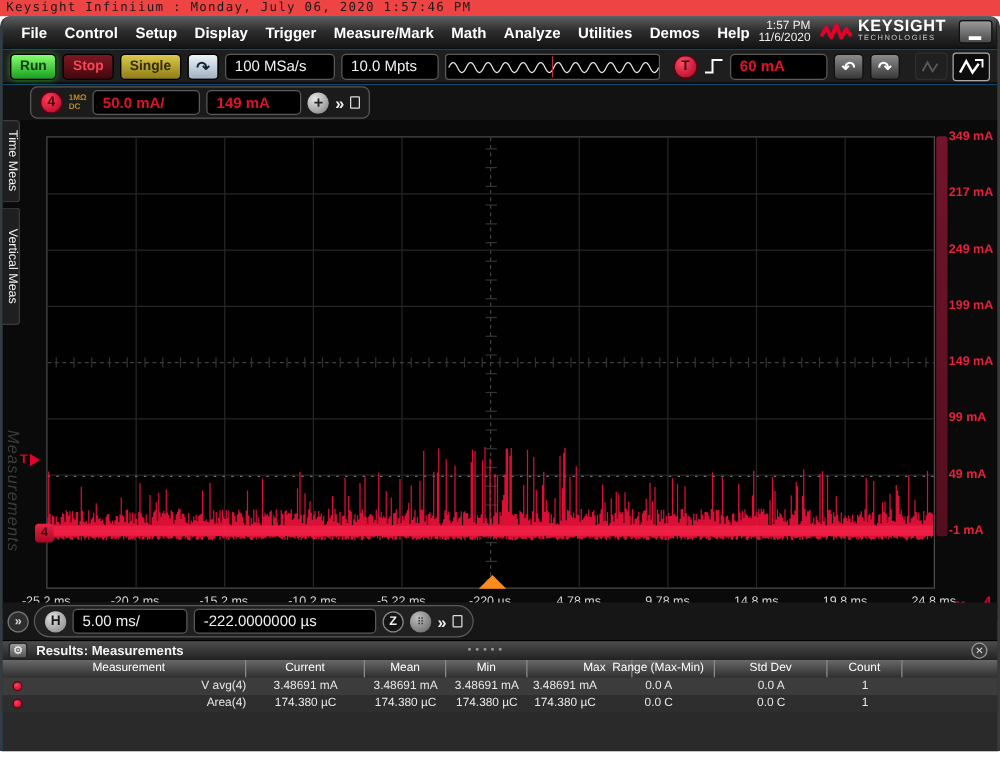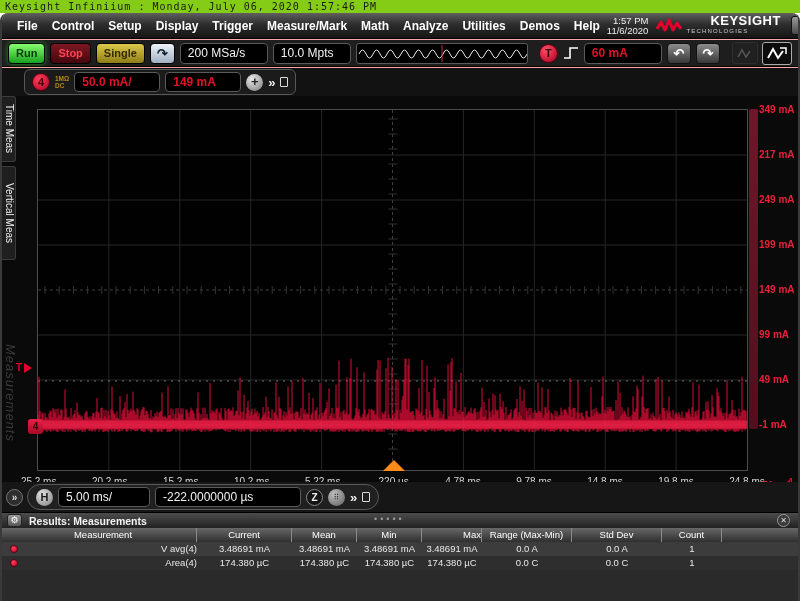--- a/index.html
+++ b/index.html
@@ -1,37 +1,37 @@
 <!DOCTYPE html>
 <html><head>
 <meta charset="utf-8">
 <style>
   * { margin:0; padding:0; box-sizing:border-box; }
   html,body { width:800px; height:614px; background:#fff; font-family:"Liberation Sans", sans-serif; overflow:hidden; }
   .stage { position:relative; width:800px; height:614px; background:#fff; }
 
   
-  .os-title { position:absolute; left:0; top:0; width:800px; height:13px; background:#84cc16; color:#1a1a1a;
+  .os-title { position:absolute; left:0; top:0; width:800px; height:13px; background:#ef4444; color:#1a1a1a;
     font-family:"DejaVu Sans Mono", monospace; font-size:10px; line-height:13px; padding-left:5px; letter-spacing:1px; }
 
   
-  .appwin { position:absolute; left:0; top:13px; width:800px; height:588px; background:#fca5a5;
+  .appwin { position:absolute; left:0; top:13px; width:800px; height:588px; background:#0c4a6e;
     border-radius:8px 8px 0 0; border-left:2px solid #3a3a3a; border-right:2px solid #3a3a3a; overflow:hidden; }
 
   
   .menubar { position:absolute; left:0; top:0; width:796px; height:26px;
     background:linear-gradient(180deg,#5f5f5f 0%,#2e2e2e 45%,#141414 100%); border-bottom:1px solid #000;
     display:flex; align-items:center; }
   .menu-items { display:flex; align-items:center; padding-left:8px; }
   .menu-item { color:#fff; font-size:12px; font-weight:bold; padding:4px 7px; cursor:default; }
   .clock { margin-left:auto; text-align:right; color:#eee; font-size:9.5px; line-height:10px; padding-right:8px; }
   .brand { display:flex; align-items:center; gap:4px; padding-right:10px; }
   .spark { width:26px; height:18px; }
   .brand-text { line-height:11px; }
-  .brand-name { color:#fff; font-size:13px; font-weight:bold; letter-spacing:.5px;margin-left:24px; }
+  .brand-name { color:#fff; font-size:13px; font-weight:bold; letter-spacing:.5px; }
   .brand-sub { color:#ccc; font-size:6px; letter-spacing:1.2px; }
   .winbtns { display:flex; gap:3px; padding-right:6px; }
   .winbtn { width:27px; height:19px; border-radius:3px; border:1px solid #111;
     background:linear-gradient(180deg,#9a9a9a,#4a4a4a); display:flex; align-items:center; justify-content:center; }
   .min-glyph { width:10px; height:3px; background:#fff; margin-top:9px; }
 
   
   .toolbar { position:absolute; left:0; top:27px; width:796px; height:27px; background:#1e1e1e; border-bottom:1px solid #000;
     display:flex; align-items:center; gap:5px; padding:0 6px; }
   .btn-run,.btn-stop,.btn-single { height:21px; border-radius:4px; font-size:11px; font-weight:bold; padding:0 7px;
@@ -168,21 +168,21 @@
       </div>
     </div>
 
     <div class="toolbar">
       <div class="btn-run">Run</div>
       <div class="btn-stop">Stop</div>
       <div class="btn-single">Single</div>
       <div class="btn-clear">
           <span>↷</span>
         </div>
-      <div class="blackfield" style="width:88px">200 MSa/s</div>
+      <div class="blackfield" style="width:88px">100 MSa/s</div>
       <div class="blackfield" style="width:78px">10.0 Mpts</div>
       <div class="preview">
         <svg width="170" height="19">
           <path id="sinepath" fill="none" stroke="#e8e8e8" stroke-width="1" d="M2 10 q 3.5 -8 7 0 q 3.5 8 7 0 q 3.5 -8 7 0 q 3.5 8 7 0 q 3.5 -8 7 0 q 3.5 8 7 0 q 3.5 -8 7 0 q 3.5 8 7 0 q 3.5 -8 7 0 q 3.5 8 7 0 q 3.5 -8 7 0 q 3.5 8 7 0 q 3.5 -8 7 0 q 3.5 8 7 0 q 3.5 -8 7 0 q 3.5 8 7 0 q 3.5 -8 7 0 q 3.5 8 7 0 q 3.5 -8 7 0 q 3.5 8 7 0 q 3.5 -8 7 0 q 3.5 8 7 0 q 3.5 -8 7 0 q 3.5 8 7 0"></path>
           <line x1="85" y1="1" x2="85" y2="18" stroke="#c03038" stroke-width="1"></line>
         </svg>
       </div>
       <div class="trig-circle" style="margin-left:6px">T</div>
       <svg width="16" height="16">
         <path d="M1 13 L7 13 L7 3 L15 3" fill="none" stroke="#fff" stroke-width="1.6"></path>
@@ -382,21 +382,21 @@
         <div class="gearbtn">⚙</div>
         <div class="res-title">Results: Measurements</div>
         <div class="dragdots">•••••</div>
         <div class="res-close">✕</div>
       </div>
       <div class="res-colhead" id="res-colhead">
           <div class="colcell" style="left: 8px; width: 187px;">Measurement</div>
           <div class="colcell" style="left: 195px; width: 95px;">Current</div>
           <div class="colcell" style="left: 290px; width: 65px;">Mean</div>
           <div class="colcell" style="left: 355px; width: 65px;">Min</div>
-          <div class="colcell" style="left: 420px; width: 60px; text-align: right;">Max</div>
+          <div class="colcell" style="left: 444px; width: 60px;">Max</div>
           <div class="colcell" style="left: 480px; width: 90px;">Range (Max-Min)</div>
           <div class="colcell" style="left: 570px; width: 90px;">Std Dev</div>
           <div class="colcell" style="left: 660px; width: 60px;">Count</div>
         </div>
       <div id="res-rows">
           <div class="res-row" style="top: 29px; background: rgb(60, 60, 60);">
             <div class="reddot"></div>
             <div class="rowcell name" style="left: 8px; width: 187px;">V avg(4)</div>
             <div class="rowcell" style="left: 195px; width: 95px;">3.48691 mA</div>
             <div class="rowcell" style="left: 290px; width: 65px;">3.48691 mA</div>

